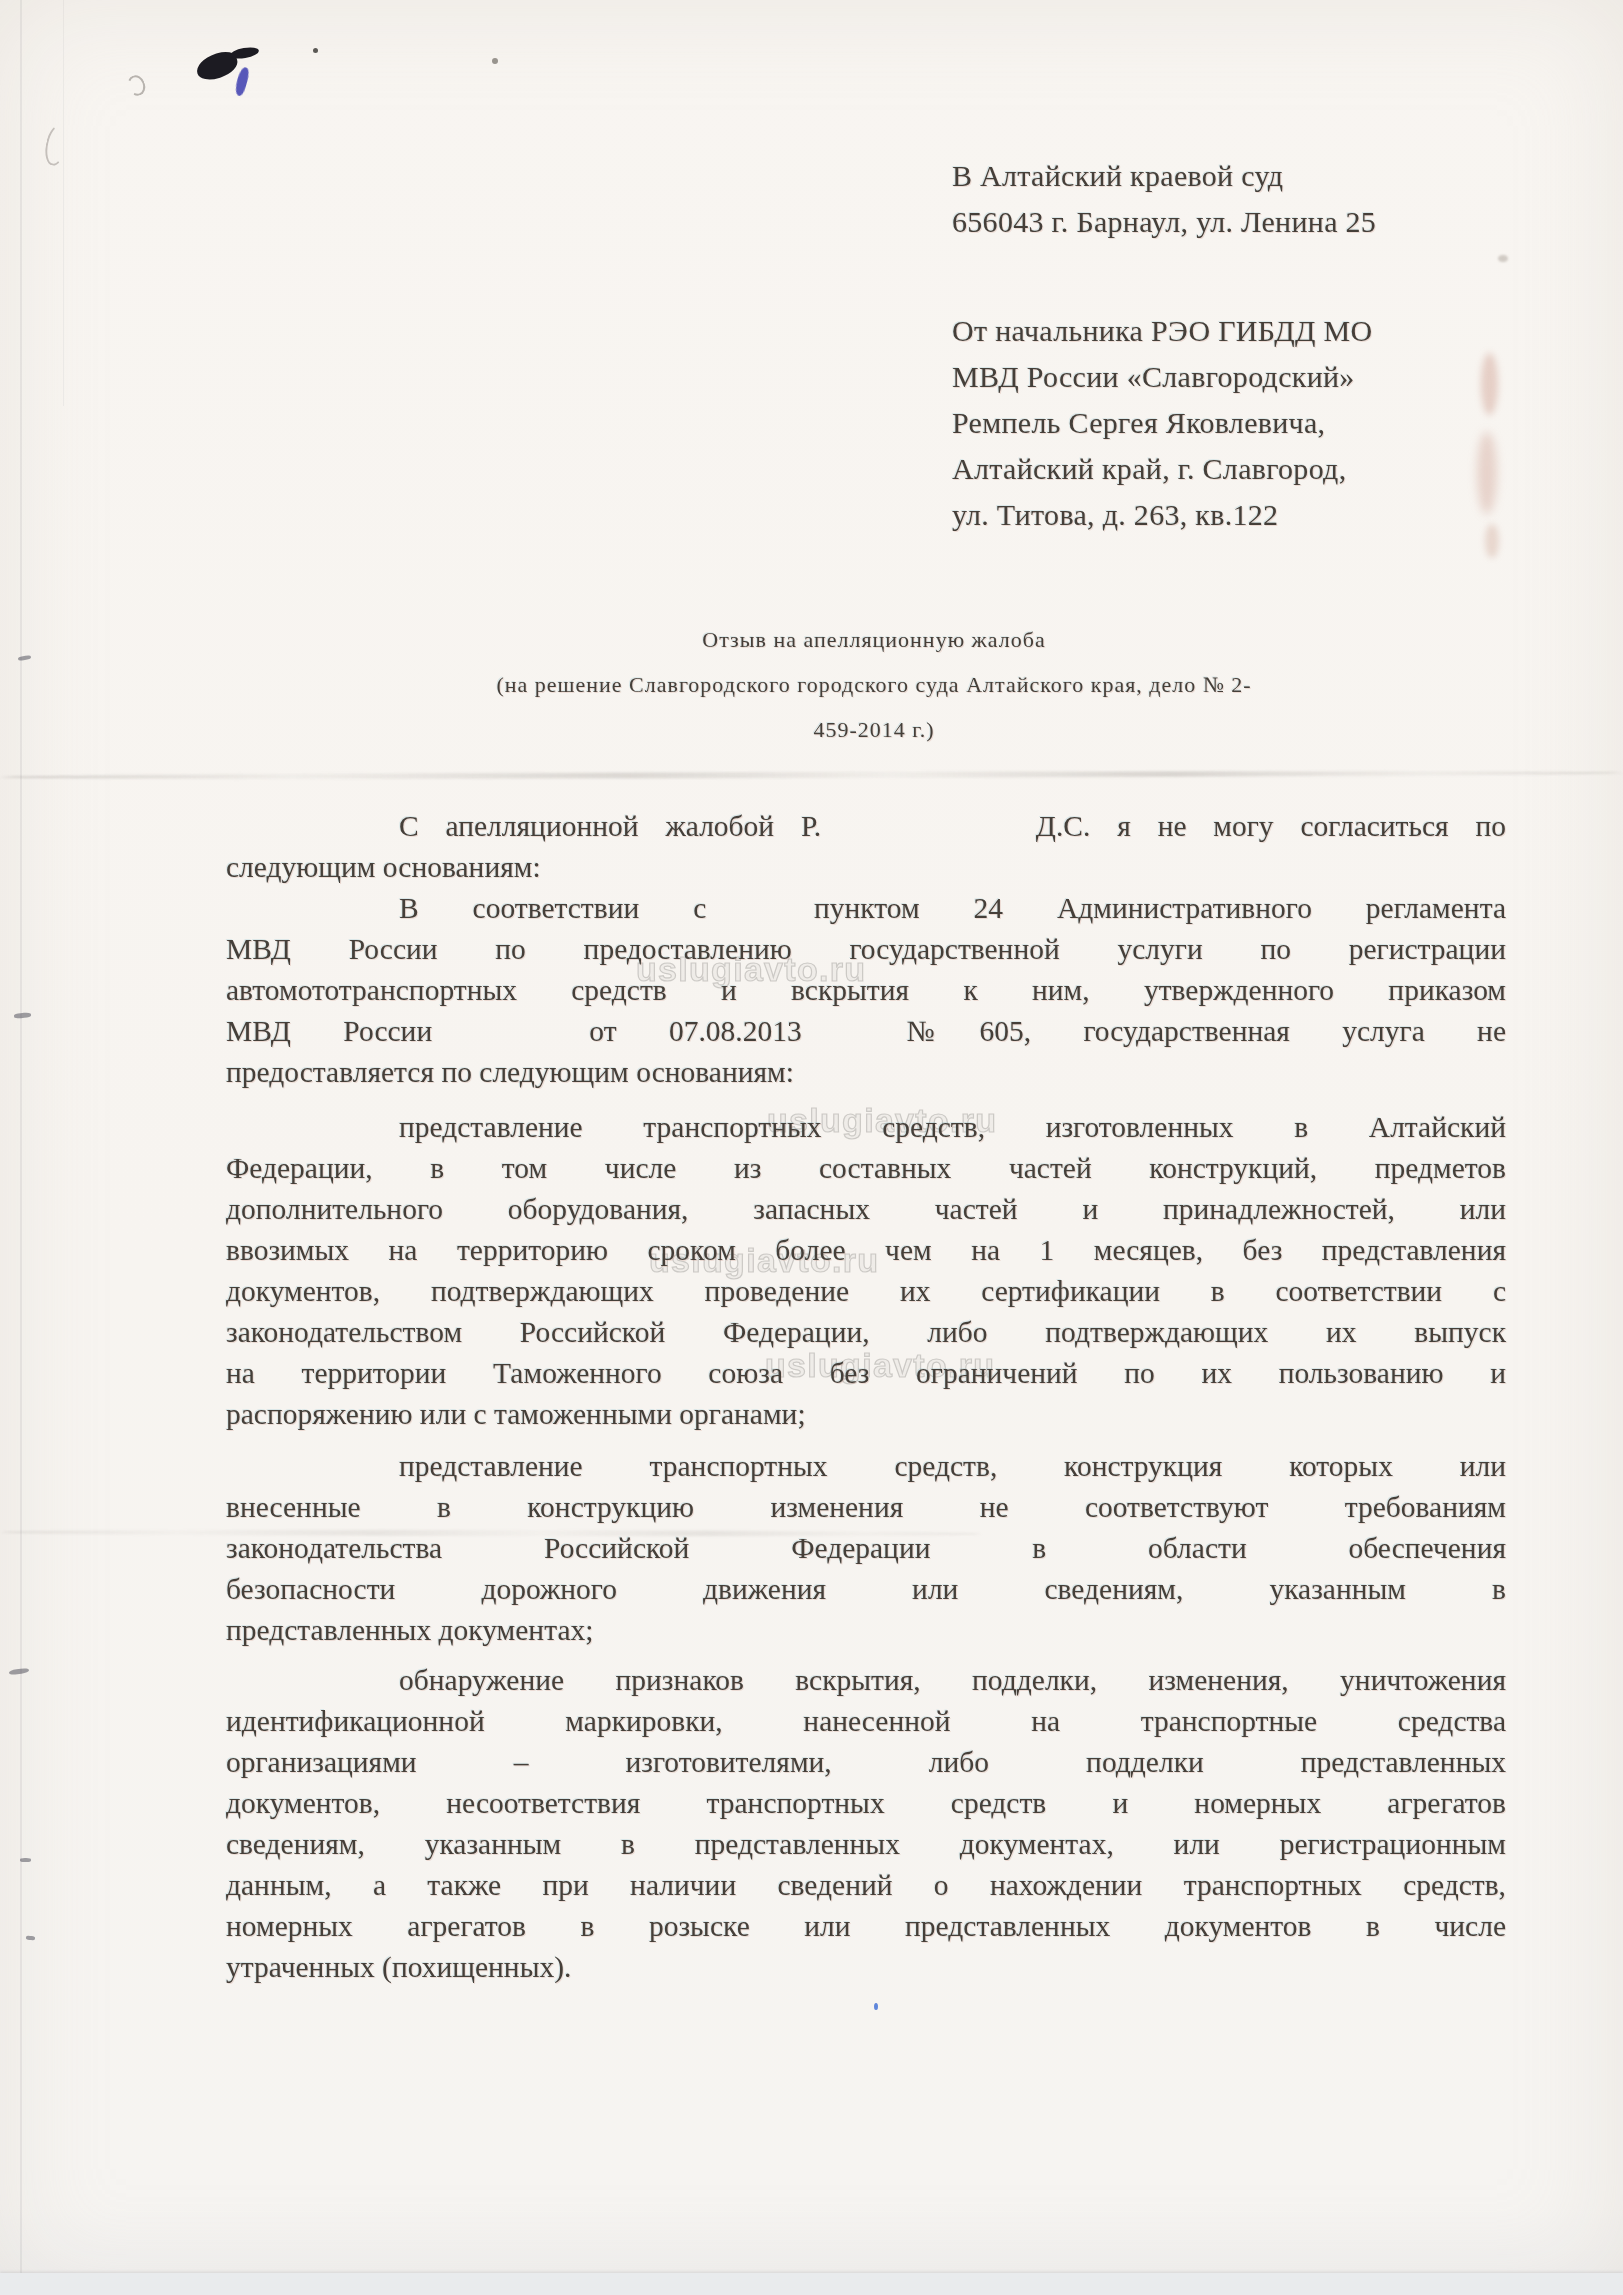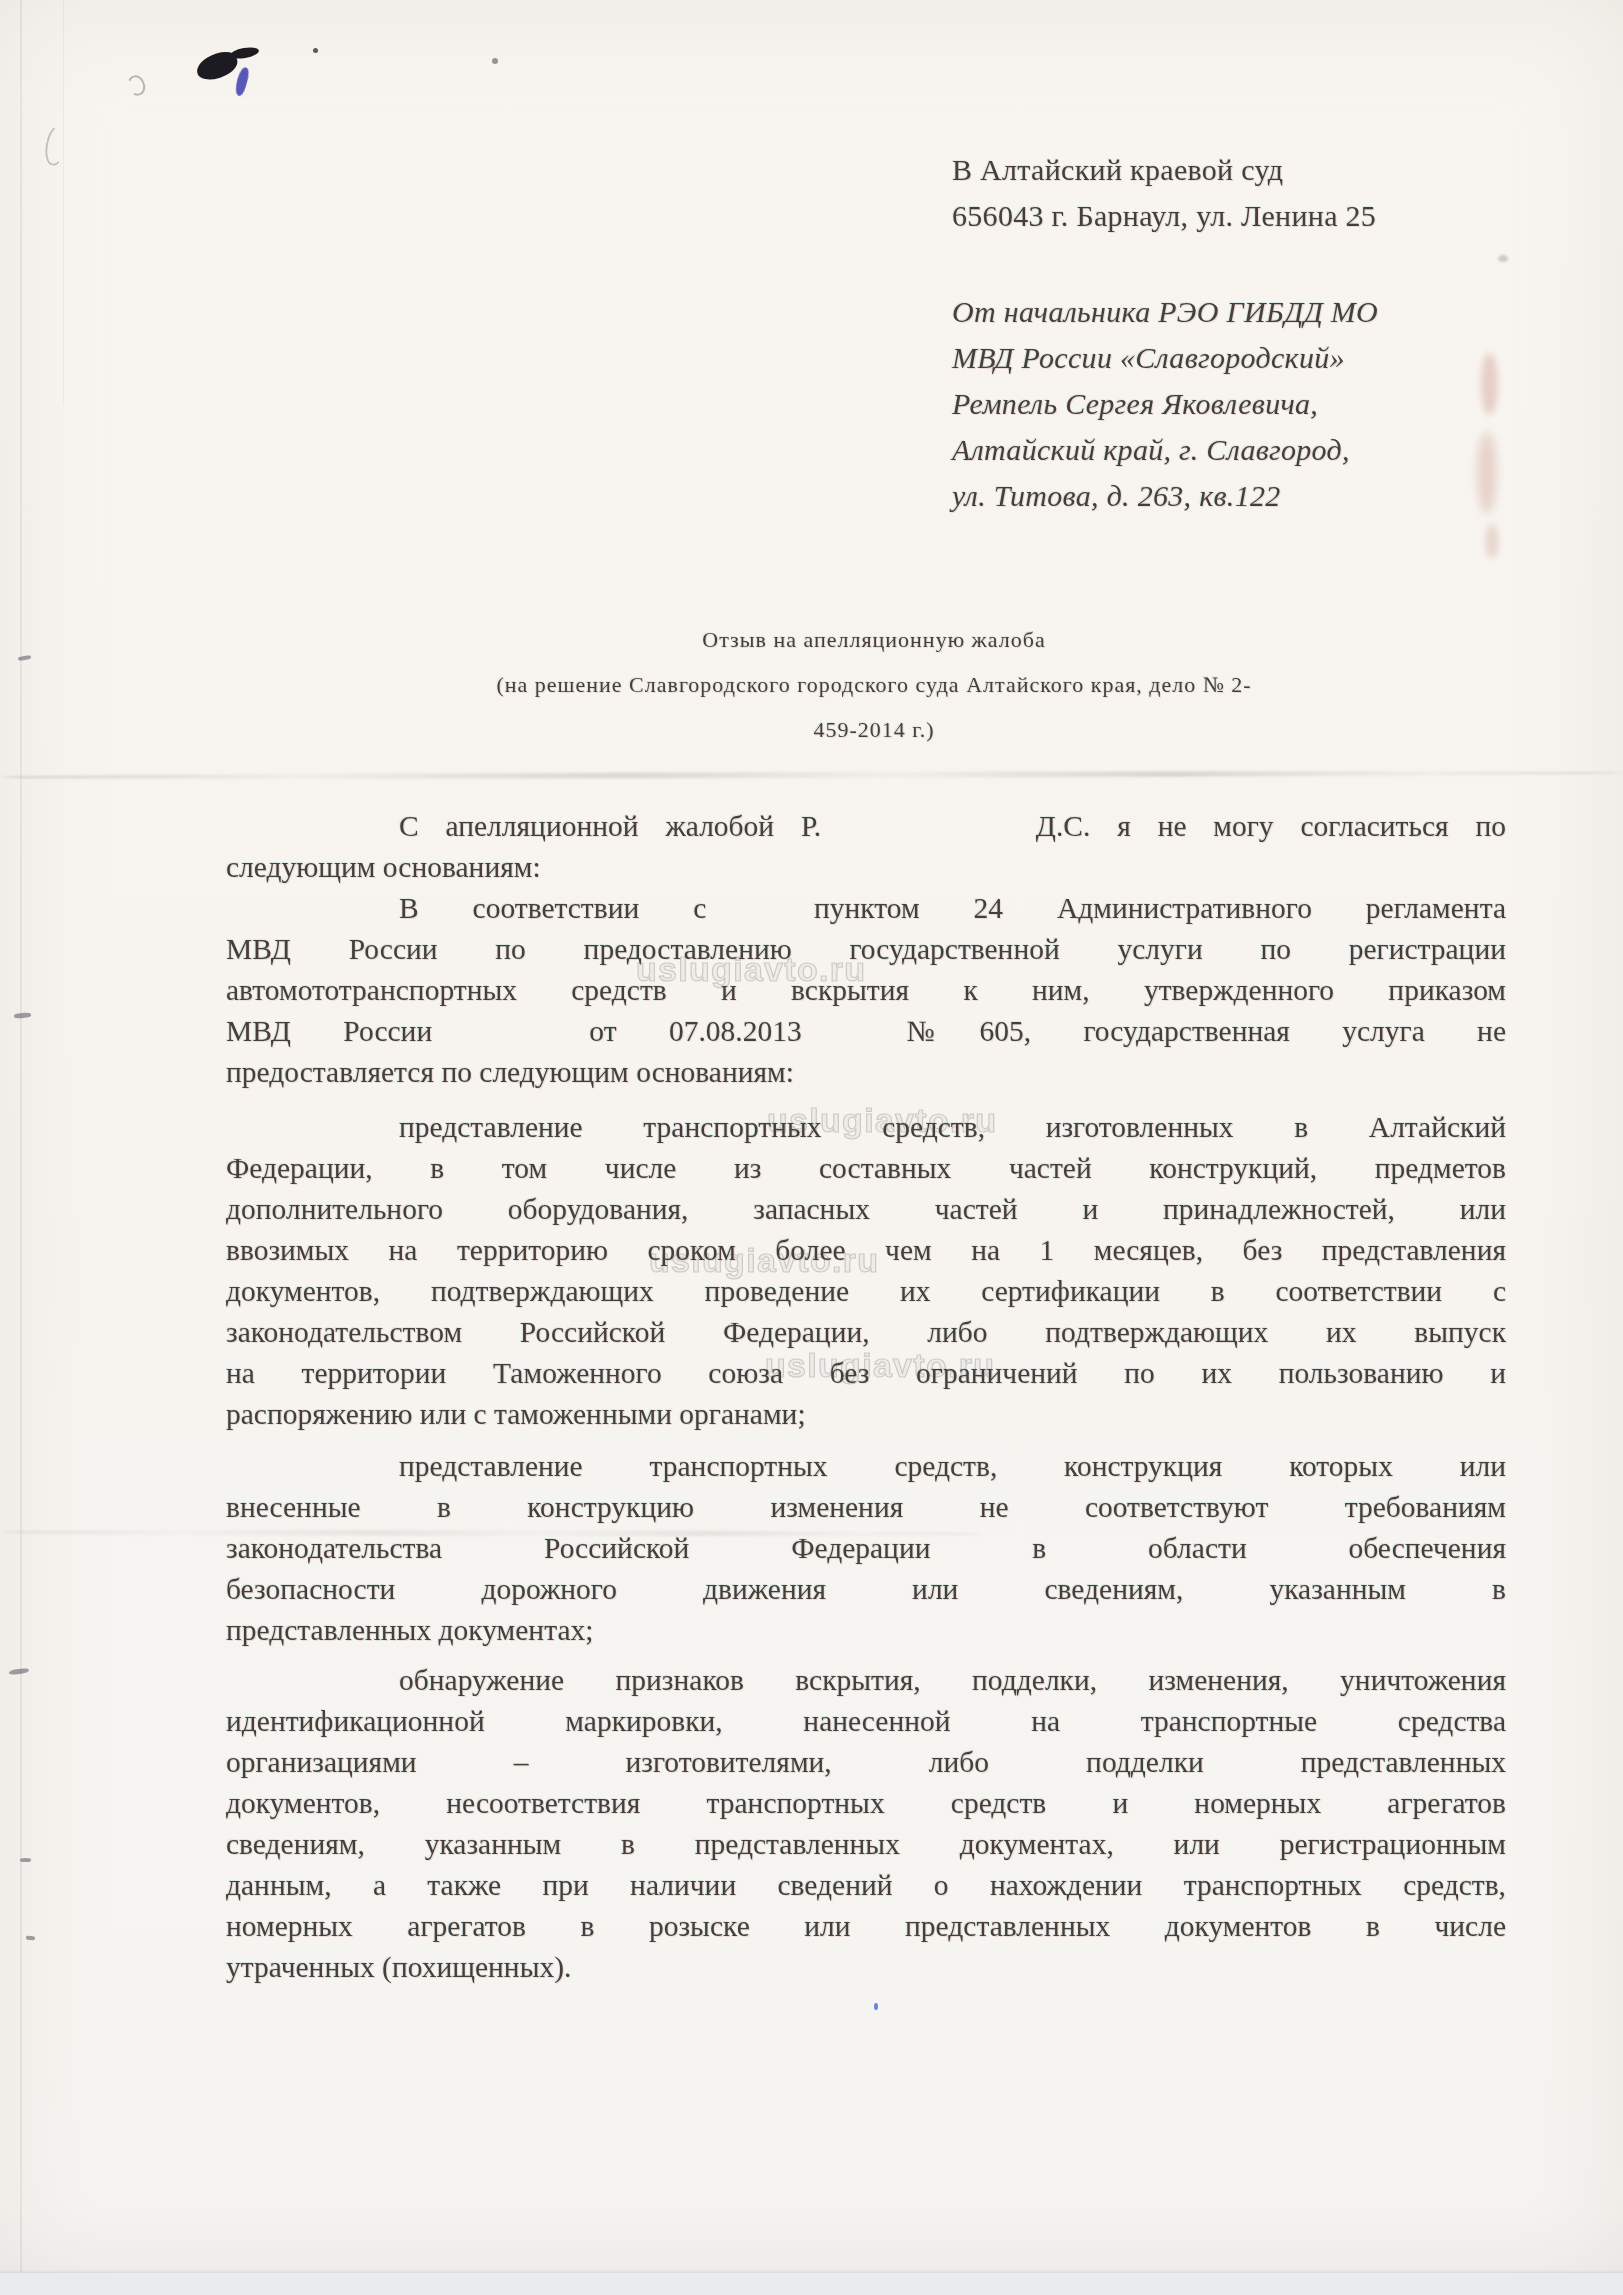--- a/index.html
+++ b/index.html
@@ -13,22 +13,22 @@
     background: linear-gradient(180deg, #f8f5f1 0%, #f7f4f0 55%, #f6f4f1 96%, #f2f1f0 99%);
     box-shadow: inset 0 0 105px rgba(205,198,188,0.30);
     overflow: hidden;
   }
   .ink {
     color: #453f39;
     text-shadow: 1px 1px 0 rgba(175,85,60,0.16), -1px -1px 0 rgba(70,160,185,0.16);
   }
   
   .addr-block { position: absolute; left: 952px; width: 563px; font-size: 30px; line-height: 46px; letter-spacing: 0.3px; }
-  .addr-recipient { top: 147px; }
-  .addr-sender   { top: 289px; font-style: italic; }
+  .addr-recipient { top: 153px; }
+  .addr-sender   { top: 308px; }
   
   .title-block { position: absolute; left: 249px; top: 617px; width: 1250px; text-align: center; font-size: 22px; line-height: 45px; letter-spacing: 1px; }
   
   .body-block { position: absolute; left: 226px; top: 806px; width: 1280px; font-size: 29.5px; line-height: 41px; z-index: 3; }
   .para { margin: 0; }
   .para + .para { margin-top: 10.5px; }
   .para:nth-child(3) { margin-top: 14.4px; }
   .para:nth-child(2) { margin-top: 0; }
   .para:nth-child(5) { margin-top: 9.2px; }
   .line { text-align: justify; text-align-last: justify; }

